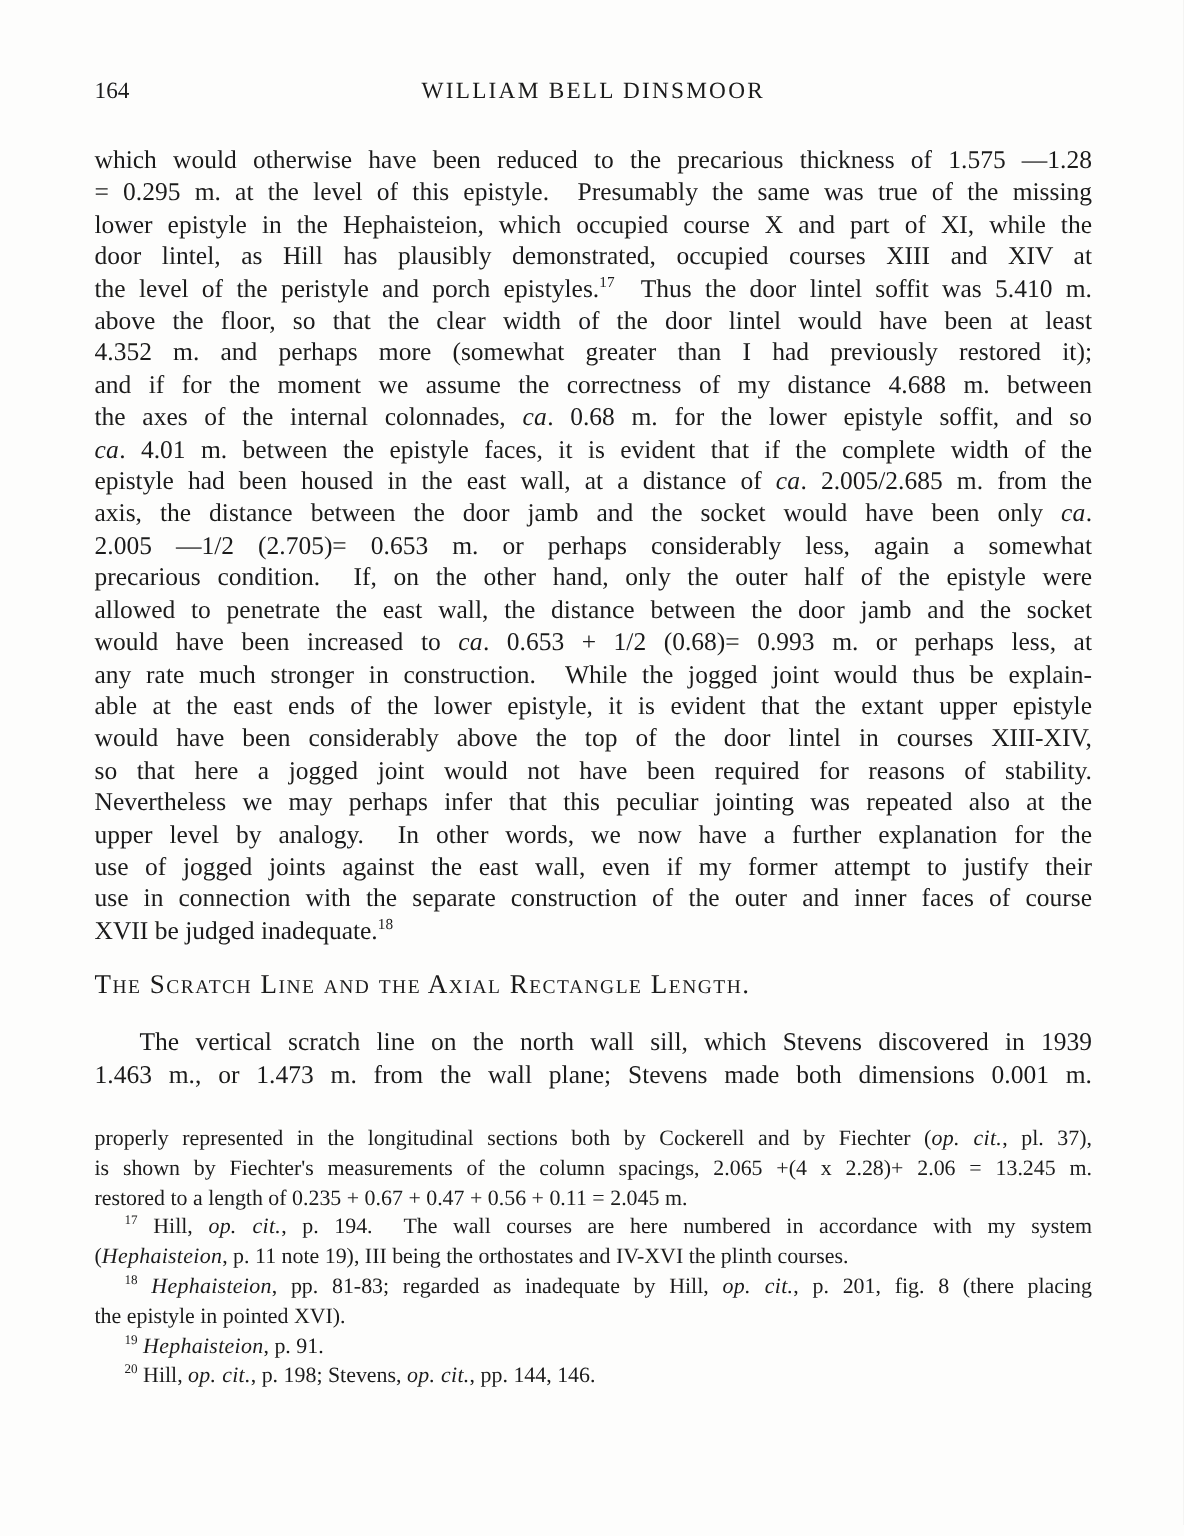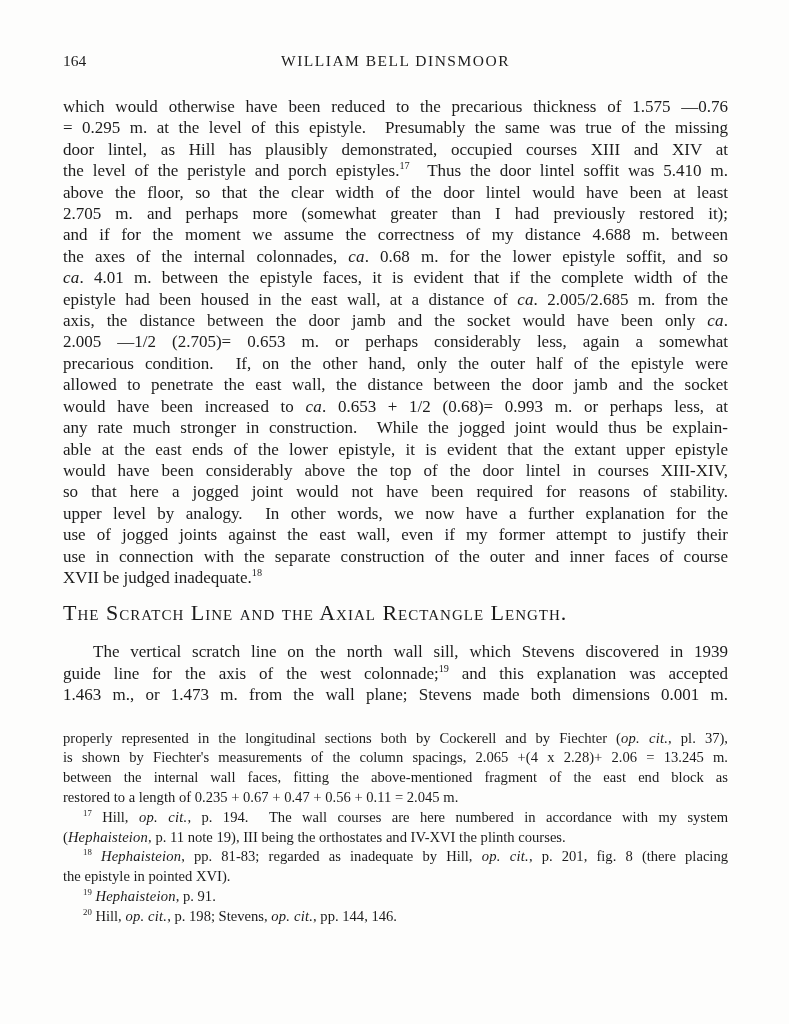--- a/index.html
+++ b/index.html
@@ -41,21 +41,21 @@
     line-height: 21.4px;
     white-space: normal;
   }
   .j {
     text-align: justify;
     text-align-last: justify;
   }
   .para .ind { text-indent: 30px; }
   .heading {
     margin: 14px 0 0 0;
-    font-size: 22px;
+    font-size: 18px;
     font-weight: normal;
     font-variant: small-caps;
     letter-spacing: 1px;
     line-height: 22px;
   }
   .para2 { margin-top: 17px; }
   .footnotes { margin-top: 23px; }
   .footnotes .line {
     font-size: 14.6px;
     line-height: 19.8px;
@@ -74,57 +74,57 @@
 
 <div class="page">
   <div class="content">
 
     <div class="header">
       <span class="pagenum">164</span>
       <span class="runtitle">WILLIAM BELL DINSMOOR</span>
     </div>
 
     <div class="para">
-        <div class="line j">which would otherwise have been reduced to the precarious thickness of 1.575 —0.76</div>
+        <div class="line j">which would otherwise have been reduced to the precarious thickness of 1.575 —1.28</div>
         <div class="line j">= 0.295 m. at the level of this epistyle.&nbsp; Presumably the same was true of the missing</div>
+        <div class="line j">lower epistyle in the Hephaisteion, which occupied course X and part of XI, while the</div>
         <div class="line j">door lintel, as Hill has plausibly demonstrated, occupied courses XIII and XIV at</div>
         <div class="line j">the level of the peristyle and porch epistyles.<sup>17</sup>&nbsp; Thus the door lintel soffit was 5.410 m.</div>
         <div class="line j">above the floor, so that the clear width of the door lintel would have been at least</div>
-        <div class="line j">2.705 m. and perhaps more (somewhat greater than I had previously restored it);</div>
+        <div class="line j">4.352 m. and perhaps more (somewhat greater than I had previously restored it);</div>
         <div class="line j">and if for the moment we assume the correctness of my distance 4.688 m. between</div>
         <div class="line j">the axes of the internal colonnades, <i>ca</i>. 0.68 m. for the lower epistyle soffit, and so</div>
         <div class="line j"><i>ca</i>. 4.01 m. between the epistyle faces, it is evident that if the complete width of the</div>
         <div class="line j">epistyle had been housed in the east wall, at a distance of <i>ca</i>. 2.005/2.685 m. from the</div>
         <div class="line j">axis, the distance between the door jamb and the socket would have been only <i>ca</i>.</div>
         <div class="line j">2.005 —1/2 (2.705)= 0.653 m. or perhaps considerably less, again a somewhat</div>
         <div class="line j">precarious condition.&nbsp; If, on the other hand, only the outer half of the epistyle were</div>
         <div class="line j">allowed to penetrate the east wall, the distance between the door jamb and the socket</div>
         <div class="line j">would have been increased to <i>ca</i>. 0.653 + 1/2 (0.68)= 0.993 m. or perhaps less, at</div>
         <div class="line j">any rate much stronger in construction.&nbsp; While the jogged joint would thus be explain-</div>
         <div class="line j">able at the east ends of the lower epistyle, it is evident that the extant upper epistyle</div>
         <div class="line j">would have been considerably above the top of the door lintel in courses XIII-XIV,</div>
         <div class="line j">so that here a jogged joint would not have been required for reasons of stability.</div>
+        <div class="line j">Nevertheless we may perhaps infer that this peculiar jointing was repeated also at the</div>
         <div class="line j">upper level by analogy.&nbsp; In other words, we now have a further explanation for the</div>
         <div class="line j">use of jogged joints against the east wall, even if my former attempt to justify their</div>
         <div class="line j">use in connection with the separate construction of the outer and inner faces of course</div>
         <div class="line">XVII be judged inadequate.<sup>18</sup></div>
       </div>
 
     <h2 class="heading">The Scratch Line and the Axial Rectangle Length.</h2>
 
     <div class="para para2">
         <div class="line j ind">The vertical scratch line on the north wall sill, which Stevens discovered in 1939</div>
-        <div class="line j">guide line for the axis of the west colonnade;<sup>19</sup> and this explanation was accepted</div>
         <div class="line j">1.463 m., or 1.473 m. from the wall plane; Stevens made both dimensions 0.001 m.</div>
       </div>
 
     <div class="footnotes">
         <div class="line j">properly represented in the longitudinal sections both by Cockerell and by Fiechter (<i>op. cit.</i>, pl. 37),</div>
         <div class="line j">is shown by Fiechter's measurements of the column spacings, 2.065 +(4 x 2.28)+ 2.06 = 13.245 m.</div>
-        <div class="line j">between the internal wall faces, fitting the above-mentioned fragment of the east end block as</div>
         <div class="line">restored to a length of 0.235 + 0.67 + 0.47 + 0.56 + 0.11 = 2.045 m.</div>
         <div class="line j ind"><sup>17</sup> Hill, <i>op. cit.</i>, p. 194.&nbsp; The wall courses are here numbered in accordance with my system</div>
         <div class="line">(<i>Hephaisteion</i>, p. 11 note 19), III being the orthostates and IV-XVI the plinth courses.</div>
         <div class="line j ind"><sup>18</sup> <i>Hephaisteion</i>, pp. 81-83; regarded as inadequate by Hill, <i>op. cit.</i>, p. 201, fig. 8 (there placing</div>
         <div class="line">the epistyle in pointed XVI).</div>
         <div class="line ind"><sup>19</sup> <i>Hephaisteion</i>, p. 91.</div>
         <div class="line ind"><sup>20</sup> Hill, <i>op. cit.</i>, p. 198; Stevens, <i>op. cit.</i>, pp. 144, 146.</div>
       </div>
 
   </div>

